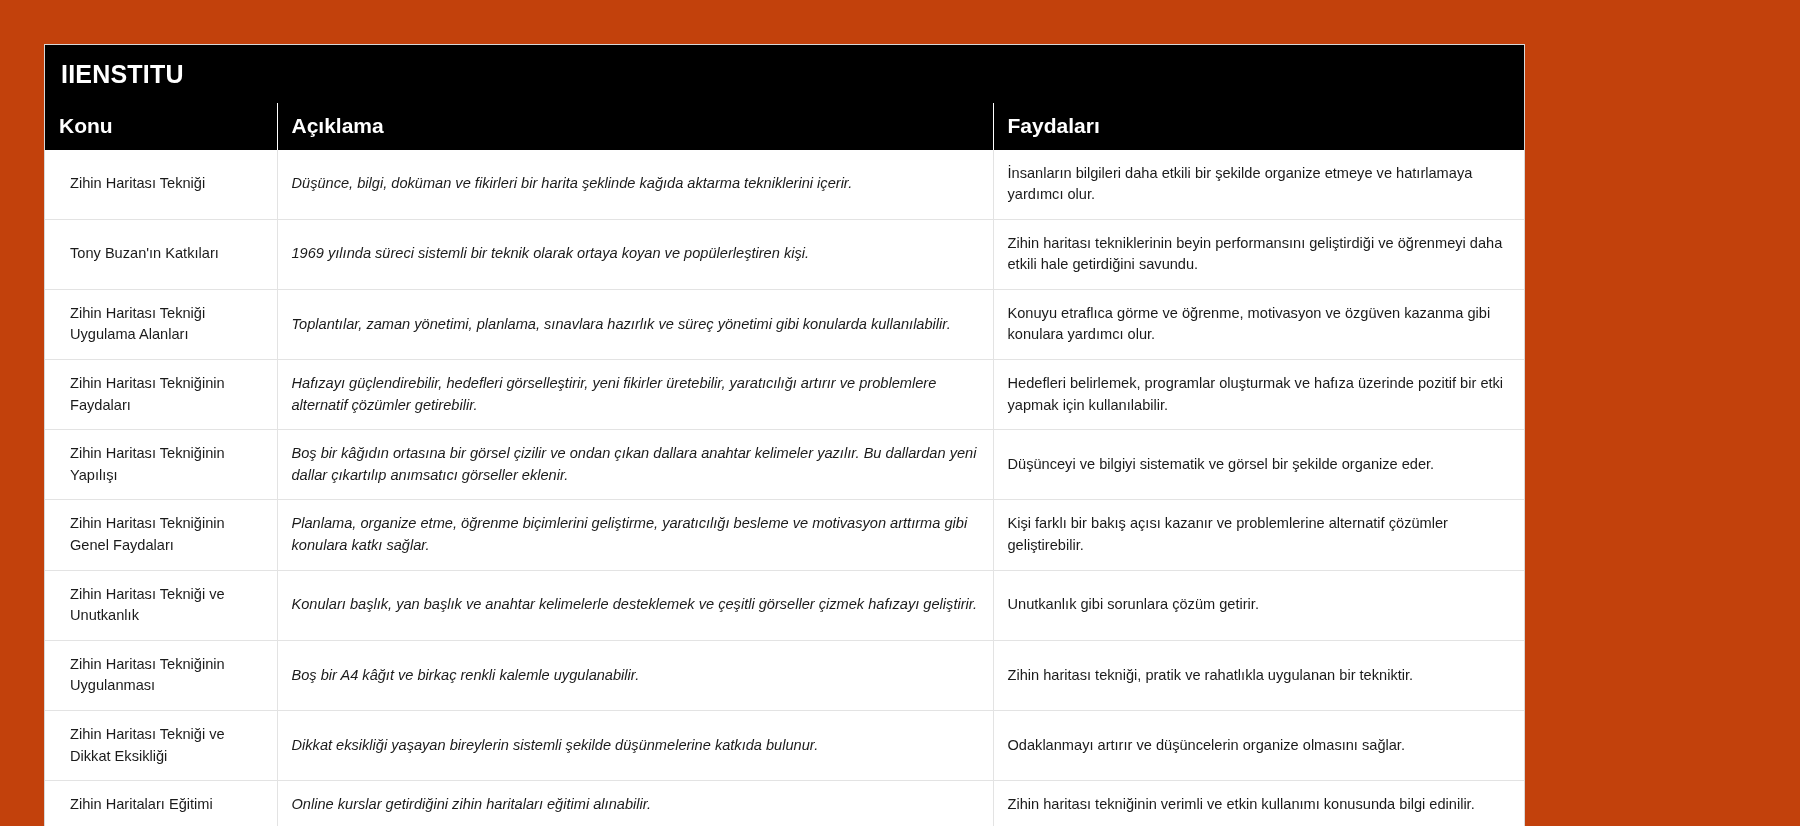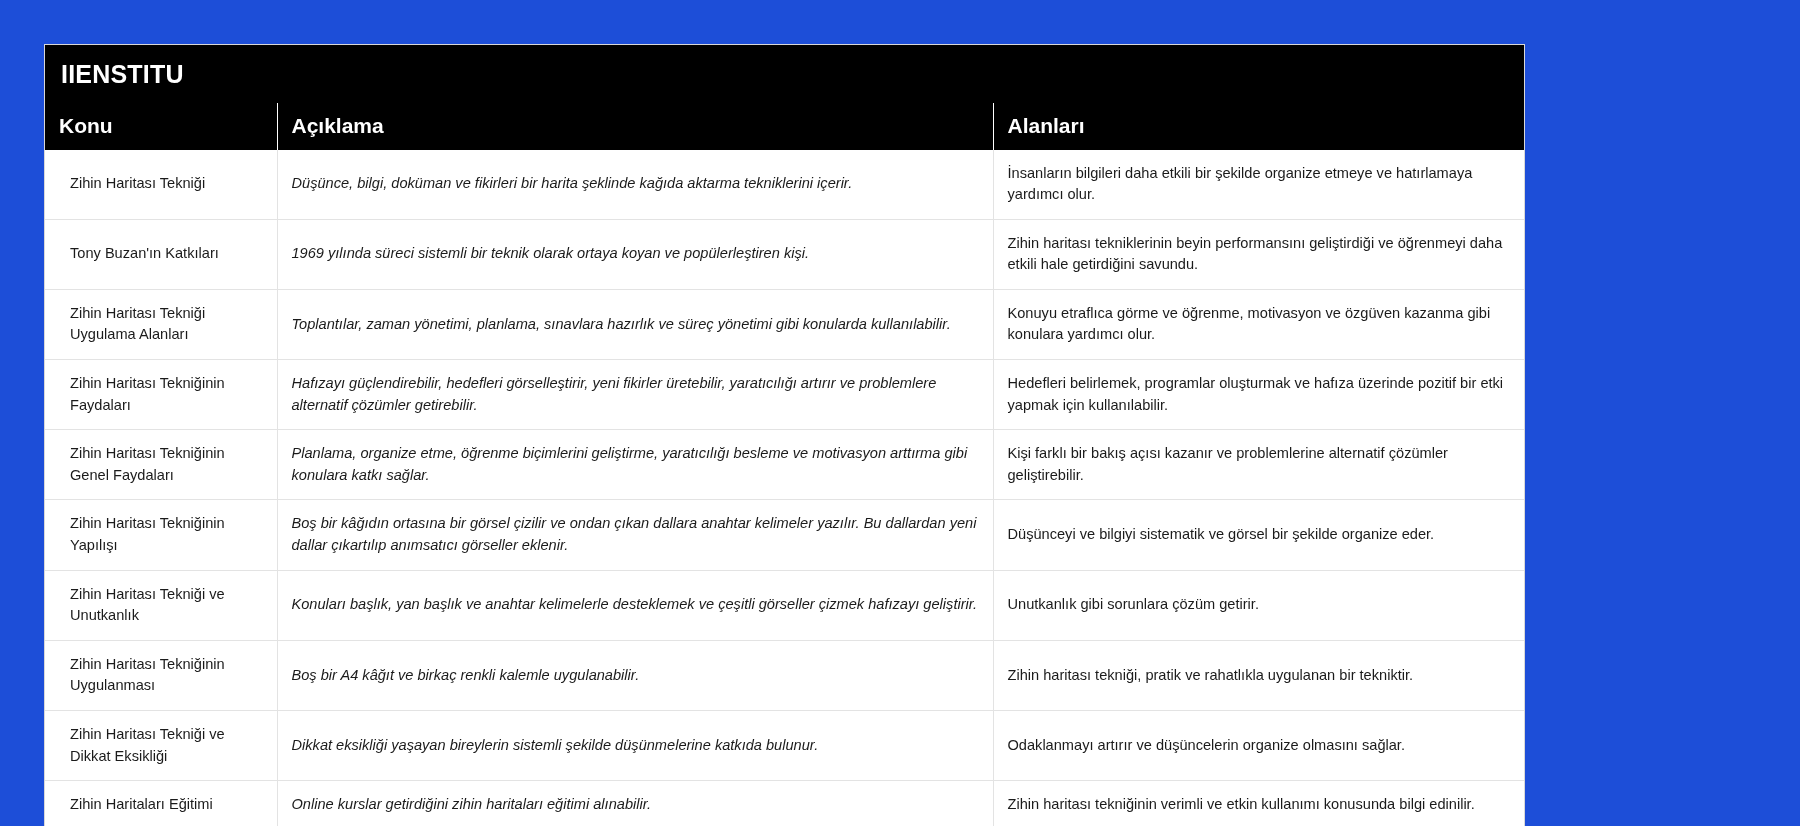--- a/index.html
+++ b/index.html
@@ -12,21 +12,21 @@
   }
   body {
     font-family: "Liberation Sans", sans-serif;
     -webkit-font-smoothing: antialiased;
   }
 
   #page {
     position: relative;
     width: 1800px;
     height: 826px;
-    background: #1d4ed8;
+    background: #c2410c;
   }
 
   .card {
     position: absolute;
     left: 44px;
     top: 44px;
     width: 1481px;
     background: #ffffff;
     border: 1px solid #d8d8d8;
     box-sizing: border-box;
@@ -108,21 +108,21 @@
     <table class="data-table">
       <colgroup>
         <col class="c-konu">
         <col class="c-aciklama">
         <col class="c-faydalari">
       </colgroup>
       <thead>
         <tr>
           <th>Konu</th>
           <th>Açıklama</th>
-          <th>Alanları</th>
+          <th>Faydaları</th>
         </tr>
       </thead>
       <tbody>
         <tr>
           <td class="cell-konu">Zihin Haritası Tekniği</td>
           <td class="cell-aciklama">Düşünce, bilgi, doküman ve fikirleri bir harita şeklinde kağıda aktarma tekniklerini içerir.</td>
           <td class="cell-faydalari">İnsanların bilgileri daha etkili bir şekilde organize etmeye ve hatırlamaya yardımcı olur.</td>
         </tr>
         <tr>
           <td class="cell-konu">Tony Buzan'ın Katkıları</td>
@@ -133,28 +133,28 @@
           <td class="cell-konu">Zihin Haritası Tekniği Uygulama Alanları</td>
           <td class="cell-aciklama">Toplantılar, zaman yönetimi, planlama, sınavlara hazırlık ve süreç yönetimi gibi konularda kullanılabilir.</td>
           <td class="cell-faydalari">Konuyu etraflıca görme ve öğrenme, motivasyon ve özgüven kazanma gibi konulara yardımcı olur.</td>
         </tr>
         <tr>
           <td class="cell-konu">Zihin Haritası Tekniğinin Faydaları</td>
           <td class="cell-aciklama">Hafızayı güçlendirebilir, hedefleri görselleştirir, yeni fikirler üretebilir, yaratıcılığı artırır ve problemlere alternatif çözümler getirebilir.</td>
           <td class="cell-faydalari">Hedefleri belirlemek, programlar oluşturmak ve hafıza üzerinde pozitif bir etki yapmak için kullanılabilir.</td>
         </tr>
         <tr>
+          <td class="cell-konu">Zihin Haritası Tekniğinin Yapılışı</td>
+          <td class="cell-aciklama">Boş bir kâğıdın ortasına bir görsel çizilir ve ondan çıkan dallara anahtar kelimeler yazılır. Bu dallardan yeni dallar çıkartılıp anımsatıcı görseller eklenir.</td>
+          <td class="cell-faydalari">Düşünceyi ve bilgiyi sistematik ve görsel bir şekilde organize eder.</td>
+        </tr>
+        <tr>
           <td class="cell-konu">Zihin Haritası Tekniğinin Genel Faydaları</td>
           <td class="cell-aciklama">Planlama, organize etme, öğrenme biçimlerini geliştirme, yaratıcılığı besleme ve motivasyon arttırma gibi konulara katkı sağlar.</td>
           <td class="cell-faydalari">Kişi farklı bir bakış açısı kazanır ve problemlerine alternatif çözümler geliştirebilir.</td>
-        </tr>
-        <tr>
-          <td class="cell-konu">Zihin Haritası Tekniğinin Yapılışı</td>
-          <td class="cell-aciklama">Boş bir kâğıdın ortasına bir görsel çizilir ve ondan çıkan dallara anahtar kelimeler yazılır. Bu dallardan yeni dallar çıkartılıp anımsatıcı görseller eklenir.</td>
-          <td class="cell-faydalari">Düşünceyi ve bilgiyi sistematik ve görsel bir şekilde organize eder.</td>
         </tr>
         <tr>
           <td class="cell-konu">Zihin Haritası Tekniği ve Unutkanlık</td>
           <td class="cell-aciklama">Konuları başlık, yan başlık ve anahtar kelimelerle desteklemek ve çeşitli görseller çizmek hafızayı geliştirir.</td>
           <td class="cell-faydalari">Unutkanlık gibi sorunlara çözüm getirir.</td>
         </tr>
         <tr>
           <td class="cell-konu">Zihin Haritası Tekniğinin Uygulanması</td>
           <td class="cell-aciklama">Boş bir A4 kâğıt ve birkaç renkli kalemle uygulanabilir.</td>
           <td class="cell-faydalari">Zihin haritası tekniği, pratik ve rahatlıkla uygulanan bir tekniktir.</td>

